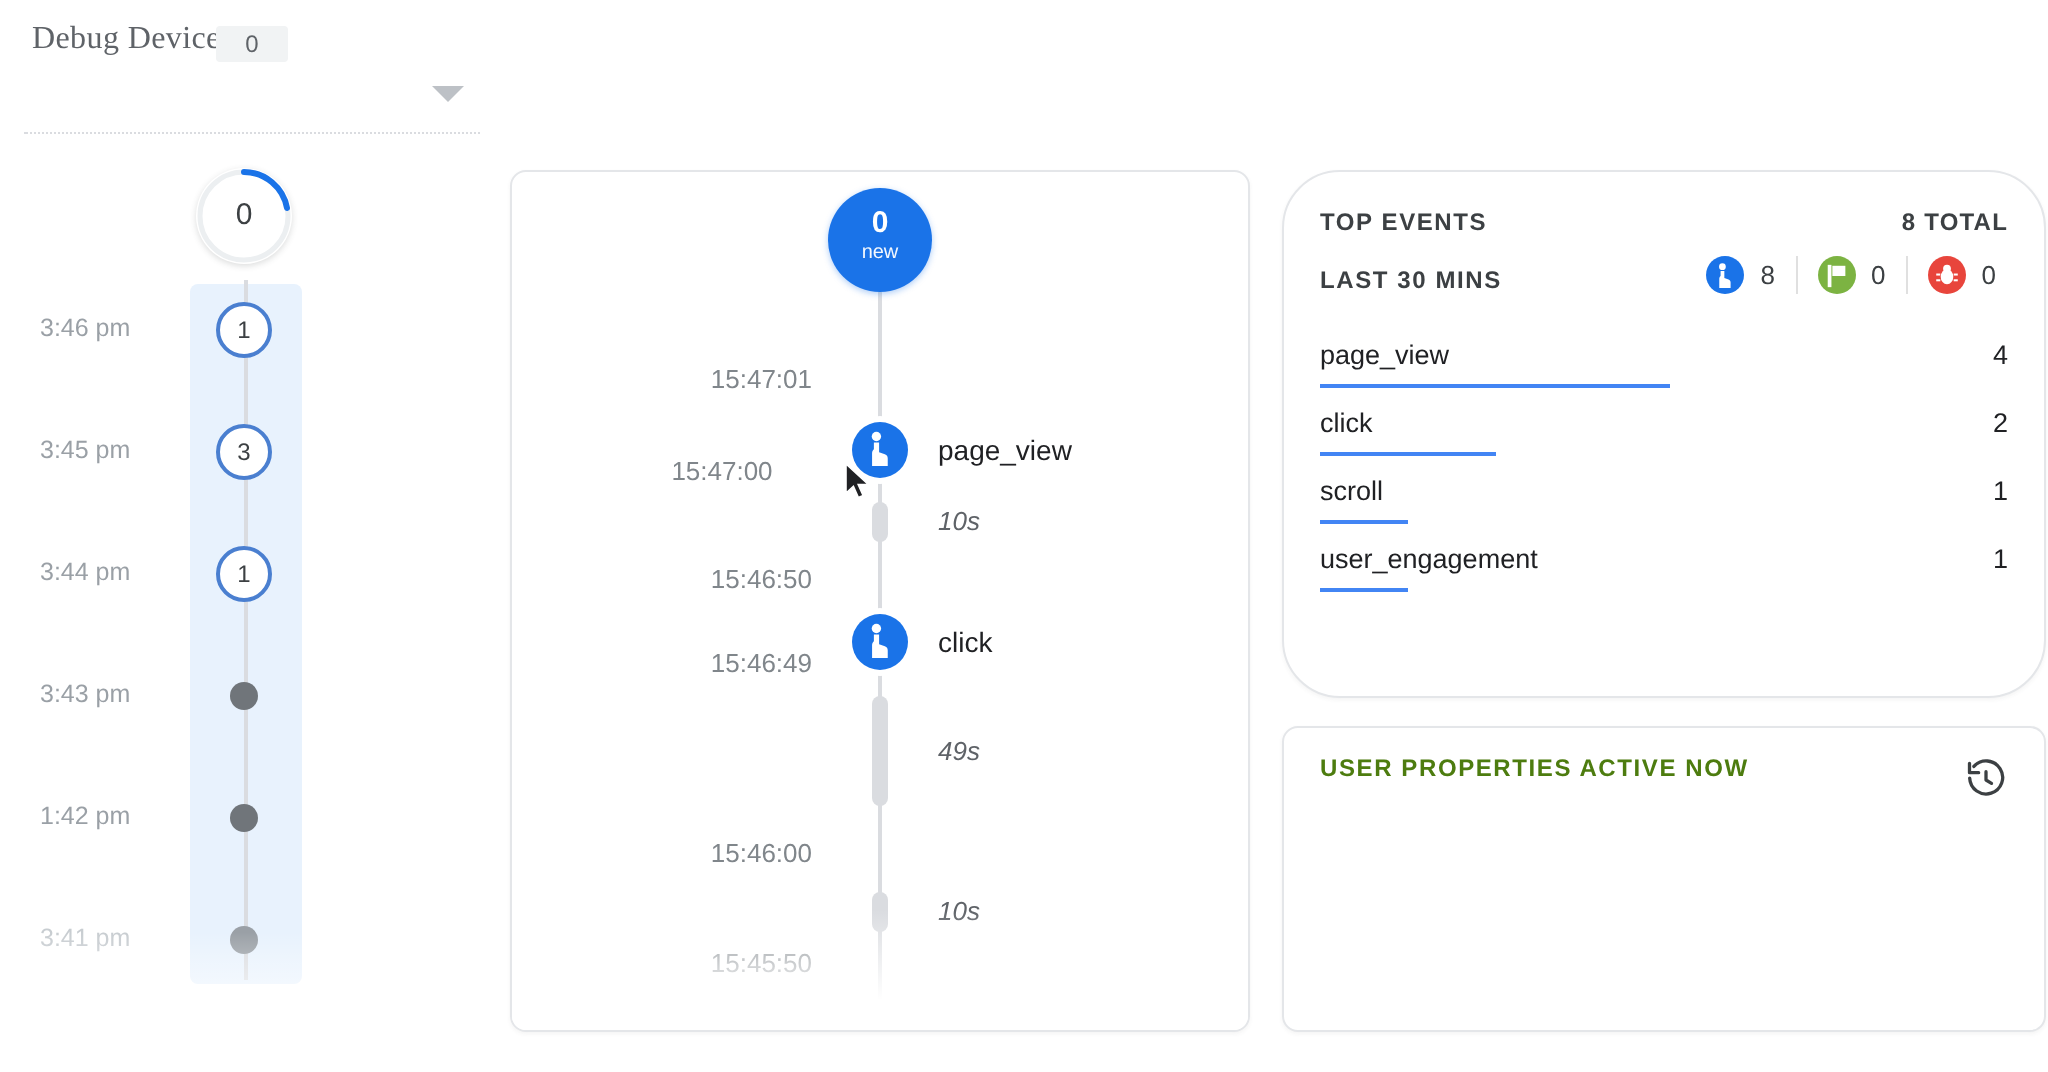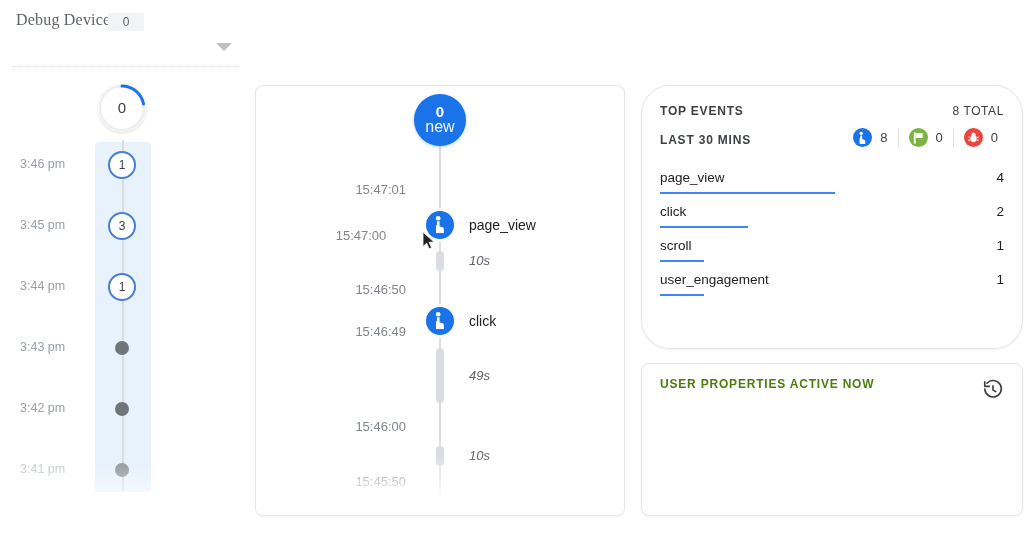--- a/index.html
+++ b/index.html
@@ -96,21 +96,21 @@
   .stream-spine {
     position: absolute; left: 183px; top: 60px; width: 2px; height: 355px;
     background: #dadce0;
   }
   .new-bubble {
     position: absolute; left: 158px; top: 8px; width: 52px; height: 52px;
     border-radius: 50%; background: #1a73e8; color: #fff; text-align: center;
     box-shadow: 0 1px 3px rgba(26,115,232,.35);
   }
   .new-bubble .n { font-size: 15px; font-weight: bold; line-height: 16px; padding-top: 10px; }
-  .new-bubble .lbl { font-size: 16px; line-height: 14px; opacity: .95; }
+  .new-bubble .lbl { font-size: 10px; line-height: 14px; opacity: .95; }
 
   .ev-time {
     position: absolute; font-size: 13px; color: #80868b; text-align: right;
     width: 90px; left: 60px;
   }
   .ev-icon {
     position: absolute; left: 170px; width: 28px; height: 28px;
     border-radius: 50%; background: #1a73e8;
     box-shadow: 0 0 0 3px #fff;
   }
@@ -132,21 +132,21 @@
     pointer-events: none;
   }
 
   
   .te-title {
     position: absolute; left: 18px; top: 18px;
     font-size: 12px; font-weight: bold; color: #3c4043; letter-spacing: .8px;
   }
   .te-total {
     position: absolute; right: 18px; top: 18px;
-    font-size: 12px; font-weight: normal; color: #3c4043; letter-spacing: .6px;
+    font-size: 12px; font-weight: bold; color: #3c4043; letter-spacing: .6px;
   }
   .te-sub {
     position: absolute; left: 18px; top: 47px;
     font-size: 12px; font-weight: bold; color: #3c4043; letter-spacing: .8px;
   }
   .stats { position: absolute; right: 14px; top: 42px; display: flex; align-items: center; }
   .stat { display: flex; align-items: center; padding: 0 10px; }
   .stat + .stat { border-left: 1px solid #e0e0e0; }
   .stat-ic { width: 19px; height: 19px; border-radius: 50%; position: relative; }
   .stat-ic svg { position: absolute; left: 3px; top: 2.5px; }
@@ -204,21 +204,21 @@
         </div>
         <div class="tl-row" style="top: 200px;">
           <div class="tl-time">3:44 pm</div>
           <div class="tl-node">1</div>
         </div>
         <div class="tl-row" style="top: 261px;">
           <div class="tl-time">3:43 pm</div>
           <div class="tl-dot"></div>
         </div>
         <div class="tl-row" style="top: 322px;">
-          <div class="tl-time">3:42 pm</div>
+          <div class="tl-time">1:42 pm</div>
           <div class="tl-dot"></div>
         </div>
         <div class="tl-row" style="top: 383px;">
           <div class="tl-time" style="color: rgb(200, 205, 209);">3:41 pm</div>
           <div class="tl-dot faded"></div>
         </div>
       </div>
     <div class="left-fade"></div>
   </div>
 

